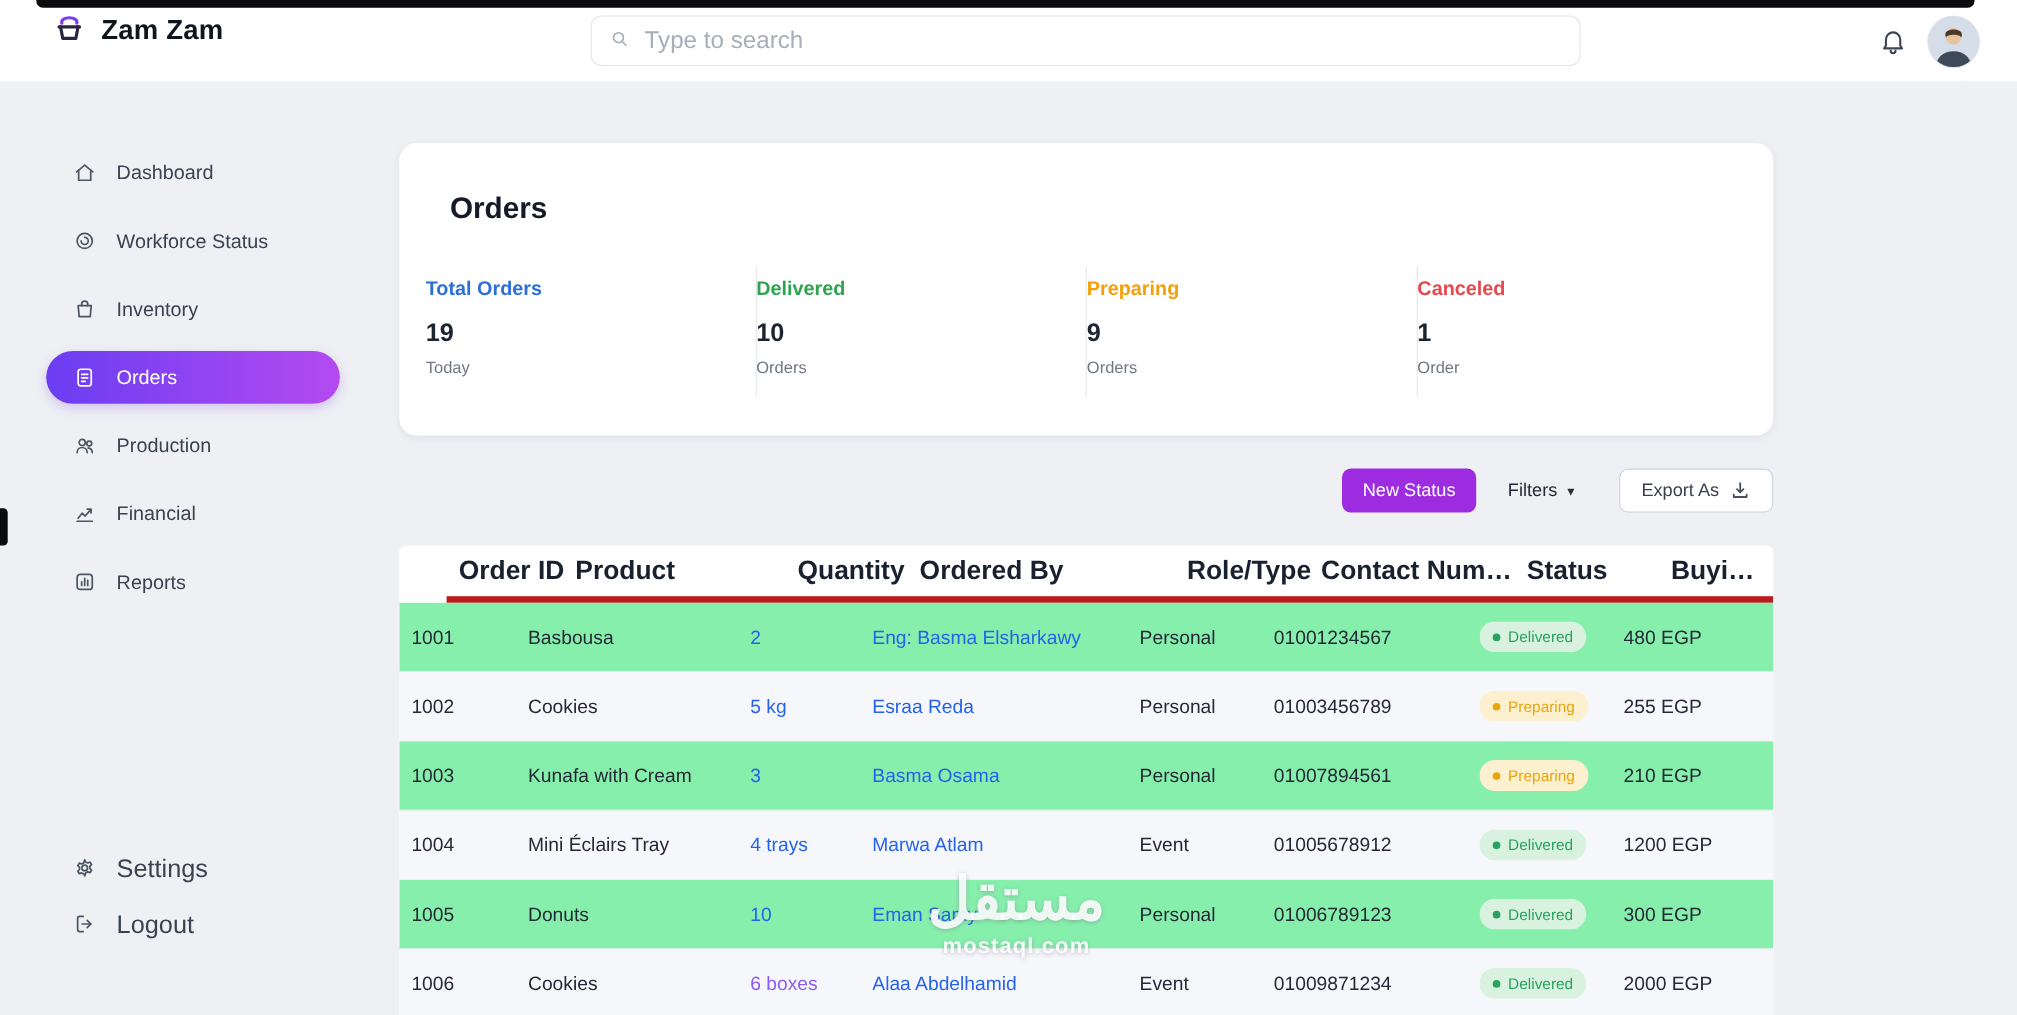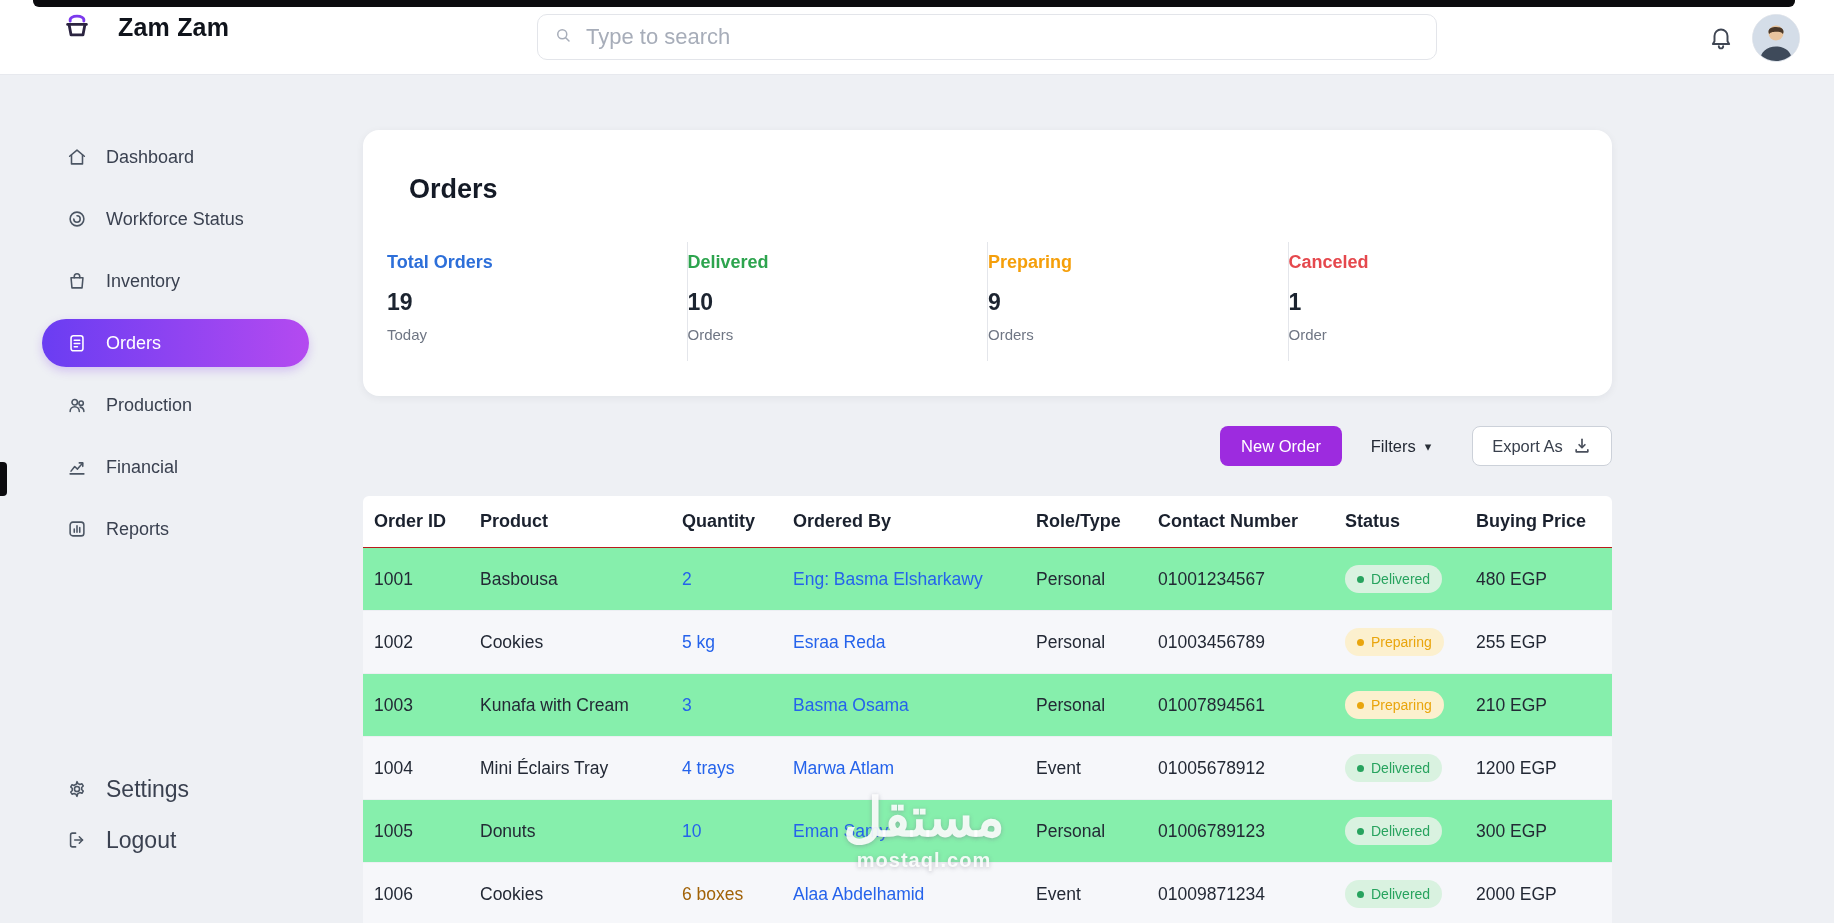--- a/index.html
+++ b/index.html
@@ -4,21 +4,21 @@
 <style>
   html,body{margin:0;padding:0;background:#e9ebf0;font-family:"Liberation Sans",sans-serif;}
   #app{position:relative;width:1834px;height:923px;background:#eef0f4;overflow:hidden;}
 
   
   .top-strip{position:absolute;top:0;left:33px;width:1762px;height:7px;background:#0b0b0e;border-radius:0 0 6px 6px;z-index:60;}
   .left-notch{position:absolute;left:0;top:462px;width:7px;height:34px;background:#0b0b0e;border-radius:0 4px 4px 0;z-index:60;}
 
   
   .topbar{position:absolute;top:0;left:0;right:0;height:74px;background:#ffffff;border-bottom:1px solid #e7e9ee;z-index:10;}
-  .brand{position:absolute;left:60px;top:0;height:54px;display:flex;align-items:center;gap:24px;}
+  .brand{position:absolute;left:46px;top:0;height:54px;display:flex;align-items:center;gap:12px;}
   .brand-name{font-size:25px;font-weight:bold;color:#10141c;letter-spacing:.2px;}
   .search{position:absolute;left:537px;top:14px;width:900px;height:46px;border:1px solid #e3e5ea;border-radius:10px;background:#fff;display:flex;align-items:center;padding:0 16px;gap:12px;box-sizing:border-box;}
   .search input{border:none;outline:none;flex:1;font-size:22px;color:#333a46;background:transparent;font-family:inherit;}
   .search input::placeholder{color:#a7adb9;}
   .bell{position:absolute;right:100px;top:24px;width:26px;height:26px;color:#3f4653;cursor:pointer;}
   .avatar{position:absolute;right:34px;top:14px;width:46px;height:46px;border-radius:50%;overflow:hidden;background:#cfd9e6;border:1px solid #e1e5eb;cursor:pointer;}
 
   
   .sidebar{position:absolute;top:74px;left:16px;width:330px;bottom:0;padding-top:59px;box-sizing:border-box;z-index:5;}
   .side-item{position:relative;height:48px;margin:0 37px 14px 26px;display:flex;align-items:center;gap:18px;padding-left:24px;border-radius:24px;color:#3a4150;font-size:18px;cursor:pointer;}
@@ -42,21 +42,21 @@
   .actions{position:absolute;left:363px;top:426px;width:1249px;height:40px;z-index:4;}
   .actions button{font-family:inherit;display:flex;align-items:center;justify-content:center;gap:9px;height:40px;border-radius:8px;cursor:pointer;font-size:16.5px;}
   .btn-new{position:absolute;right:270px;width:122px;border:none;color:#ffffff;font-weight:500;}
   .btn-filters{position:absolute;right:167px;width:88px;border:none;background:transparent;color:#242a35;font-weight:500;}
   .btn-filters .caret{font-size:13px;color:#2a3038;}
   .btn-export{position:absolute;right:0;width:140px;background:#ffffff;border:1px solid #ccd1d9;color:#39404d;font-weight:500;}
 
   
   .orders-table{position:absolute;left:363px;top:496px;width:1249px;background:#ffffff;border-radius:6px 6px 0 0;z-index:3;overflow:hidden;}
   .thead,.trow{display:grid;grid-template-columns:106px 202px 111px 243px 122px 187px 131px 1fr;align-items:center;padding-left:11px;box-sizing:border-box;}
-  .thead{height:52px;font-weight:bold;font-size:18px;color:#1a212e;border-bottom:1px solid #b91c1c;}
+  .thead{height:52px;font-weight:bold;font-size:24px;color:#1a212e;border-bottom:6px solid #b91c1c;margin-left:43px;}
   .trow{height:63px;font-size:17.5px;color:#232935;border-bottom:1px solid #edeff3;background:#86efac;}
   .trow.alt{background:#f6f7fa;}
   .cell{padding-right:8px;white-space:nowrap;overflow:hidden;text-overflow:ellipsis;}
   .link{cursor:pointer;}
   .badge{display:inline-flex;align-items:center;gap:7px;height:28px;padding:0 12px;border-radius:14px;font-size:14px;font-weight:500;}
   .badge .dot{width:7px;height:7px;border-radius:50%;background:currentColor;}
 
   
   .watermark{position:absolute;left:784px;top:788px;width:280px;text-align:center;color:rgba(255,255,255,.88);text-shadow:0 1px 4px rgba(120,120,135,.45);pointer-events:none;z-index:30;}
   .wm-ar{font-size:54px;font-weight:bold;line-height:1.1;}
@@ -222,21 +222,21 @@
           <div class="stat-col">
             <div class="stat-label" style="color:#e5484d">Canceled</div>
             <div class="stat-value">1</div>
             <div class="stat-sub">Order</div>
           </div>
         </div>
     </section>
 
     <div class="actions">
       <button class="btn-new" style="background: rgb(157, 43, 223);">
-        <span>New Order</span>
+        <span>New Status</span>
       </button>
       <button class="btn-filters">
         <span>Filters</span>
         <span class="caret">▾</span>
       </button>
       <button class="btn-export">
         <span>Export As</span>
         <span style="display:flex;align-items:center;">
           <svg width="20" height="20" viewBox="0 0 24 24" fill="none" stroke="#4a505c" stroke-width="2" stroke-linecap="round" stroke-linejoin="round">
             <path d="M12 4v9"></path>
@@ -305,21 +305,21 @@
             <span class="cell link" style="color:#2563eb">10</span>
             <span class="cell link" style="color:#2563eb">Eman Samy</span>
             <span class="cell">Personal</span>
             <span class="cell">01006789123</span>
             <span class="cell"><span class="badge" style="background:#d9f2e0;color:#27a35e"><span class="dot"></span>Delivered</span></span>
             <span class="cell">300 EGP</span>
           </div>
           <div class="trow alt">
             <span class="cell">1006</span>
             <span class="cell">Cookies</span>
-            <span class="cell link" style="color:#a16207">6 boxes</span>
+            <span class="cell link" style="color:#8b5cf6">6 boxes</span>
             <span class="cell link" style="color:#2563eb">Alaa Abdelhamid</span>
             <span class="cell">Event</span>
             <span class="cell">01009871234</span>
             <span class="cell"><span class="badge" style="background:#d9f2e0;color:#27a35e"><span class="dot"></span>Delivered</span></span>
             <span class="cell">2000 EGP</span>
           </div>
         </div>
     </section>
 
     <div class="watermark">

